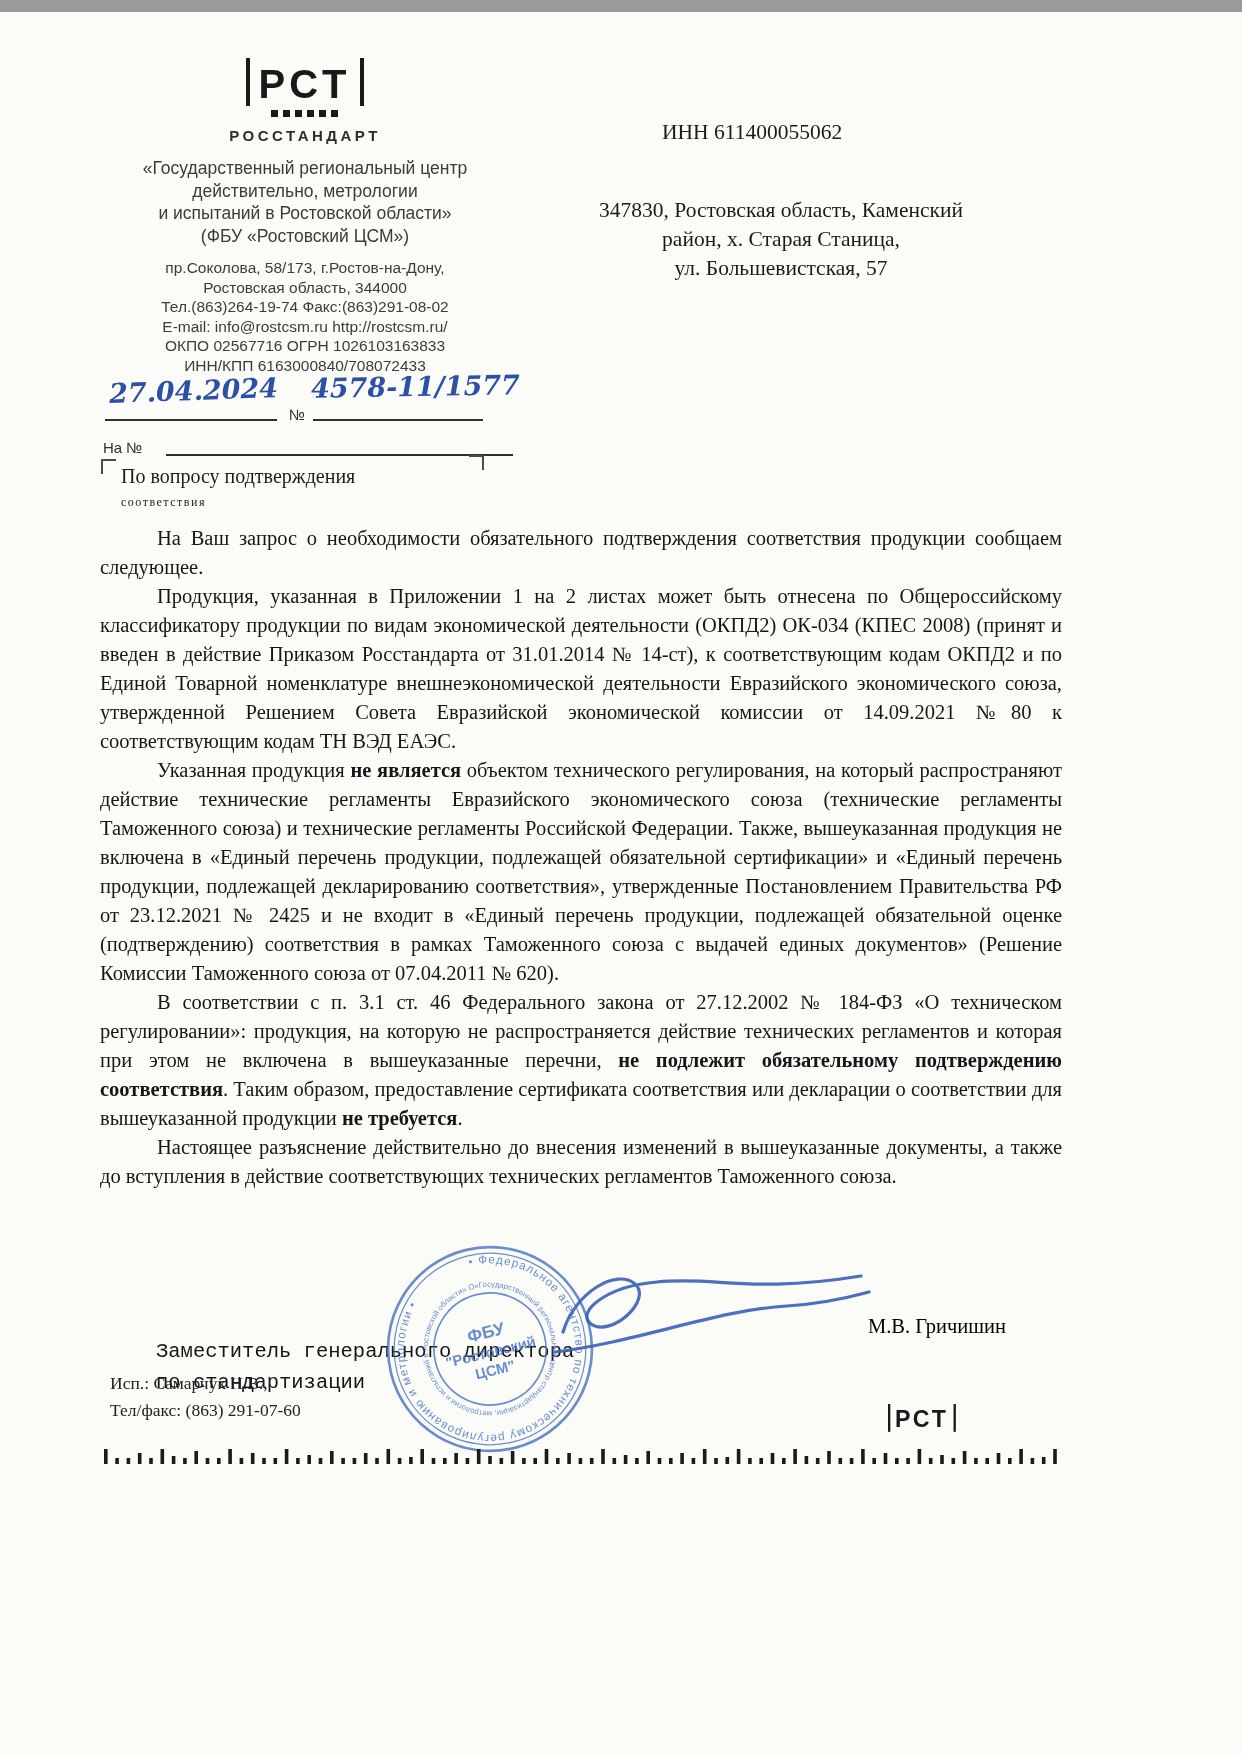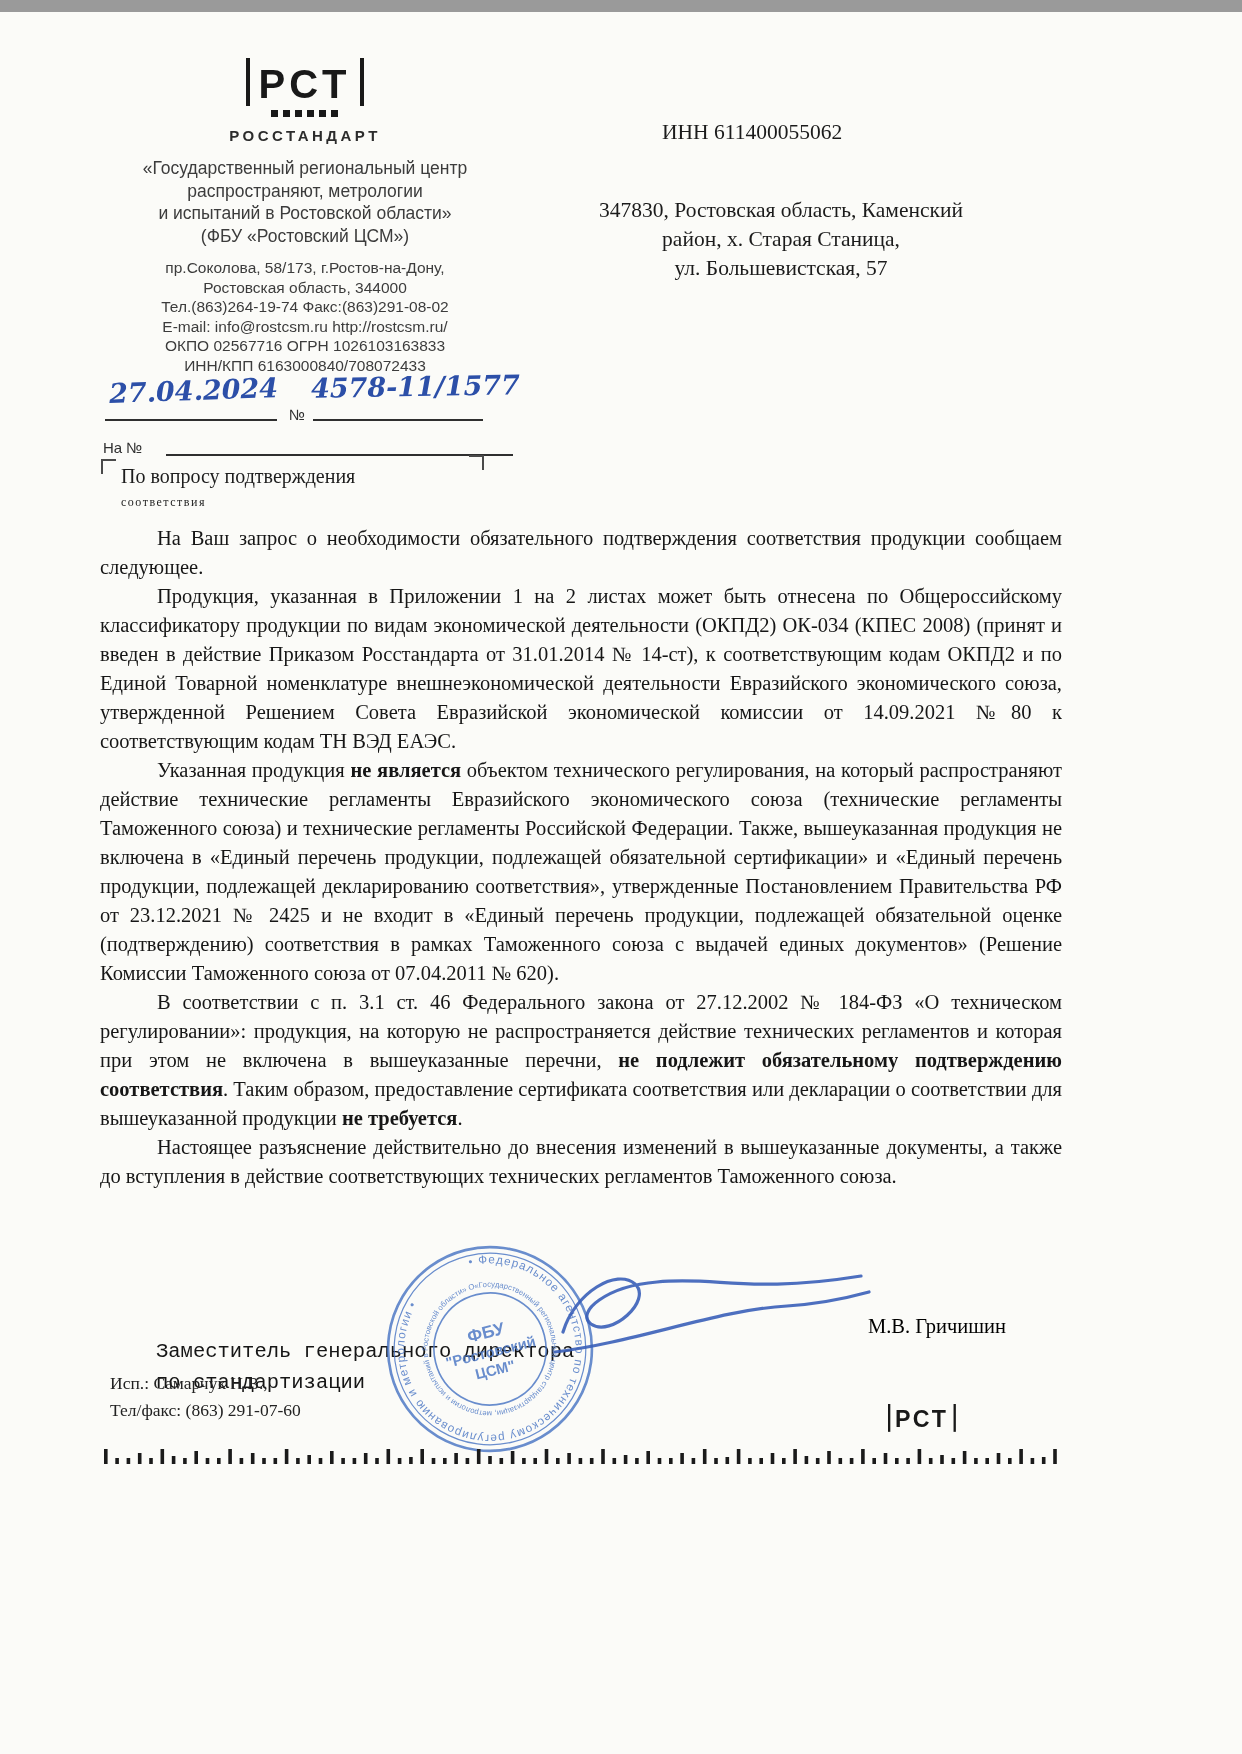--- a/index.html
+++ b/index.html
@@ -90,21 +90,21 @@
           <i></i>
           <i></i>
           <i></i>
           <i></i>
           <i></i>
         </div>
     </div>
     <div class="brand">РОССТАНДАРТ</div>
     <div class="orgname">
       <div>«Государственный региональный центр</div>
-      <div>распространяют, метрологии</div>
+      <div>действительно, метрологии</div>
       <div>и испытаний в Ростовской области»</div>
       <div>(ФБУ «Ростовский ЦСМ»)</div>
     </div>
     <div class="orgaddr">
       <div>пр.Соколова, 58/173, г.Ростов-на-Дону,</div>
       <div>Ростовская область, 344000</div>
       <div>Тел.(863)264-19-74 Факс:(863)291-08-02</div>
       <div>E-mail: info@rostcsm.ru  http://rostcsm.ru/</div>
       <div>ОКПО 02567716  ОГРН 1026103163833</div>
       <div>ИНН/КПП 6163000840/708072433</div>

